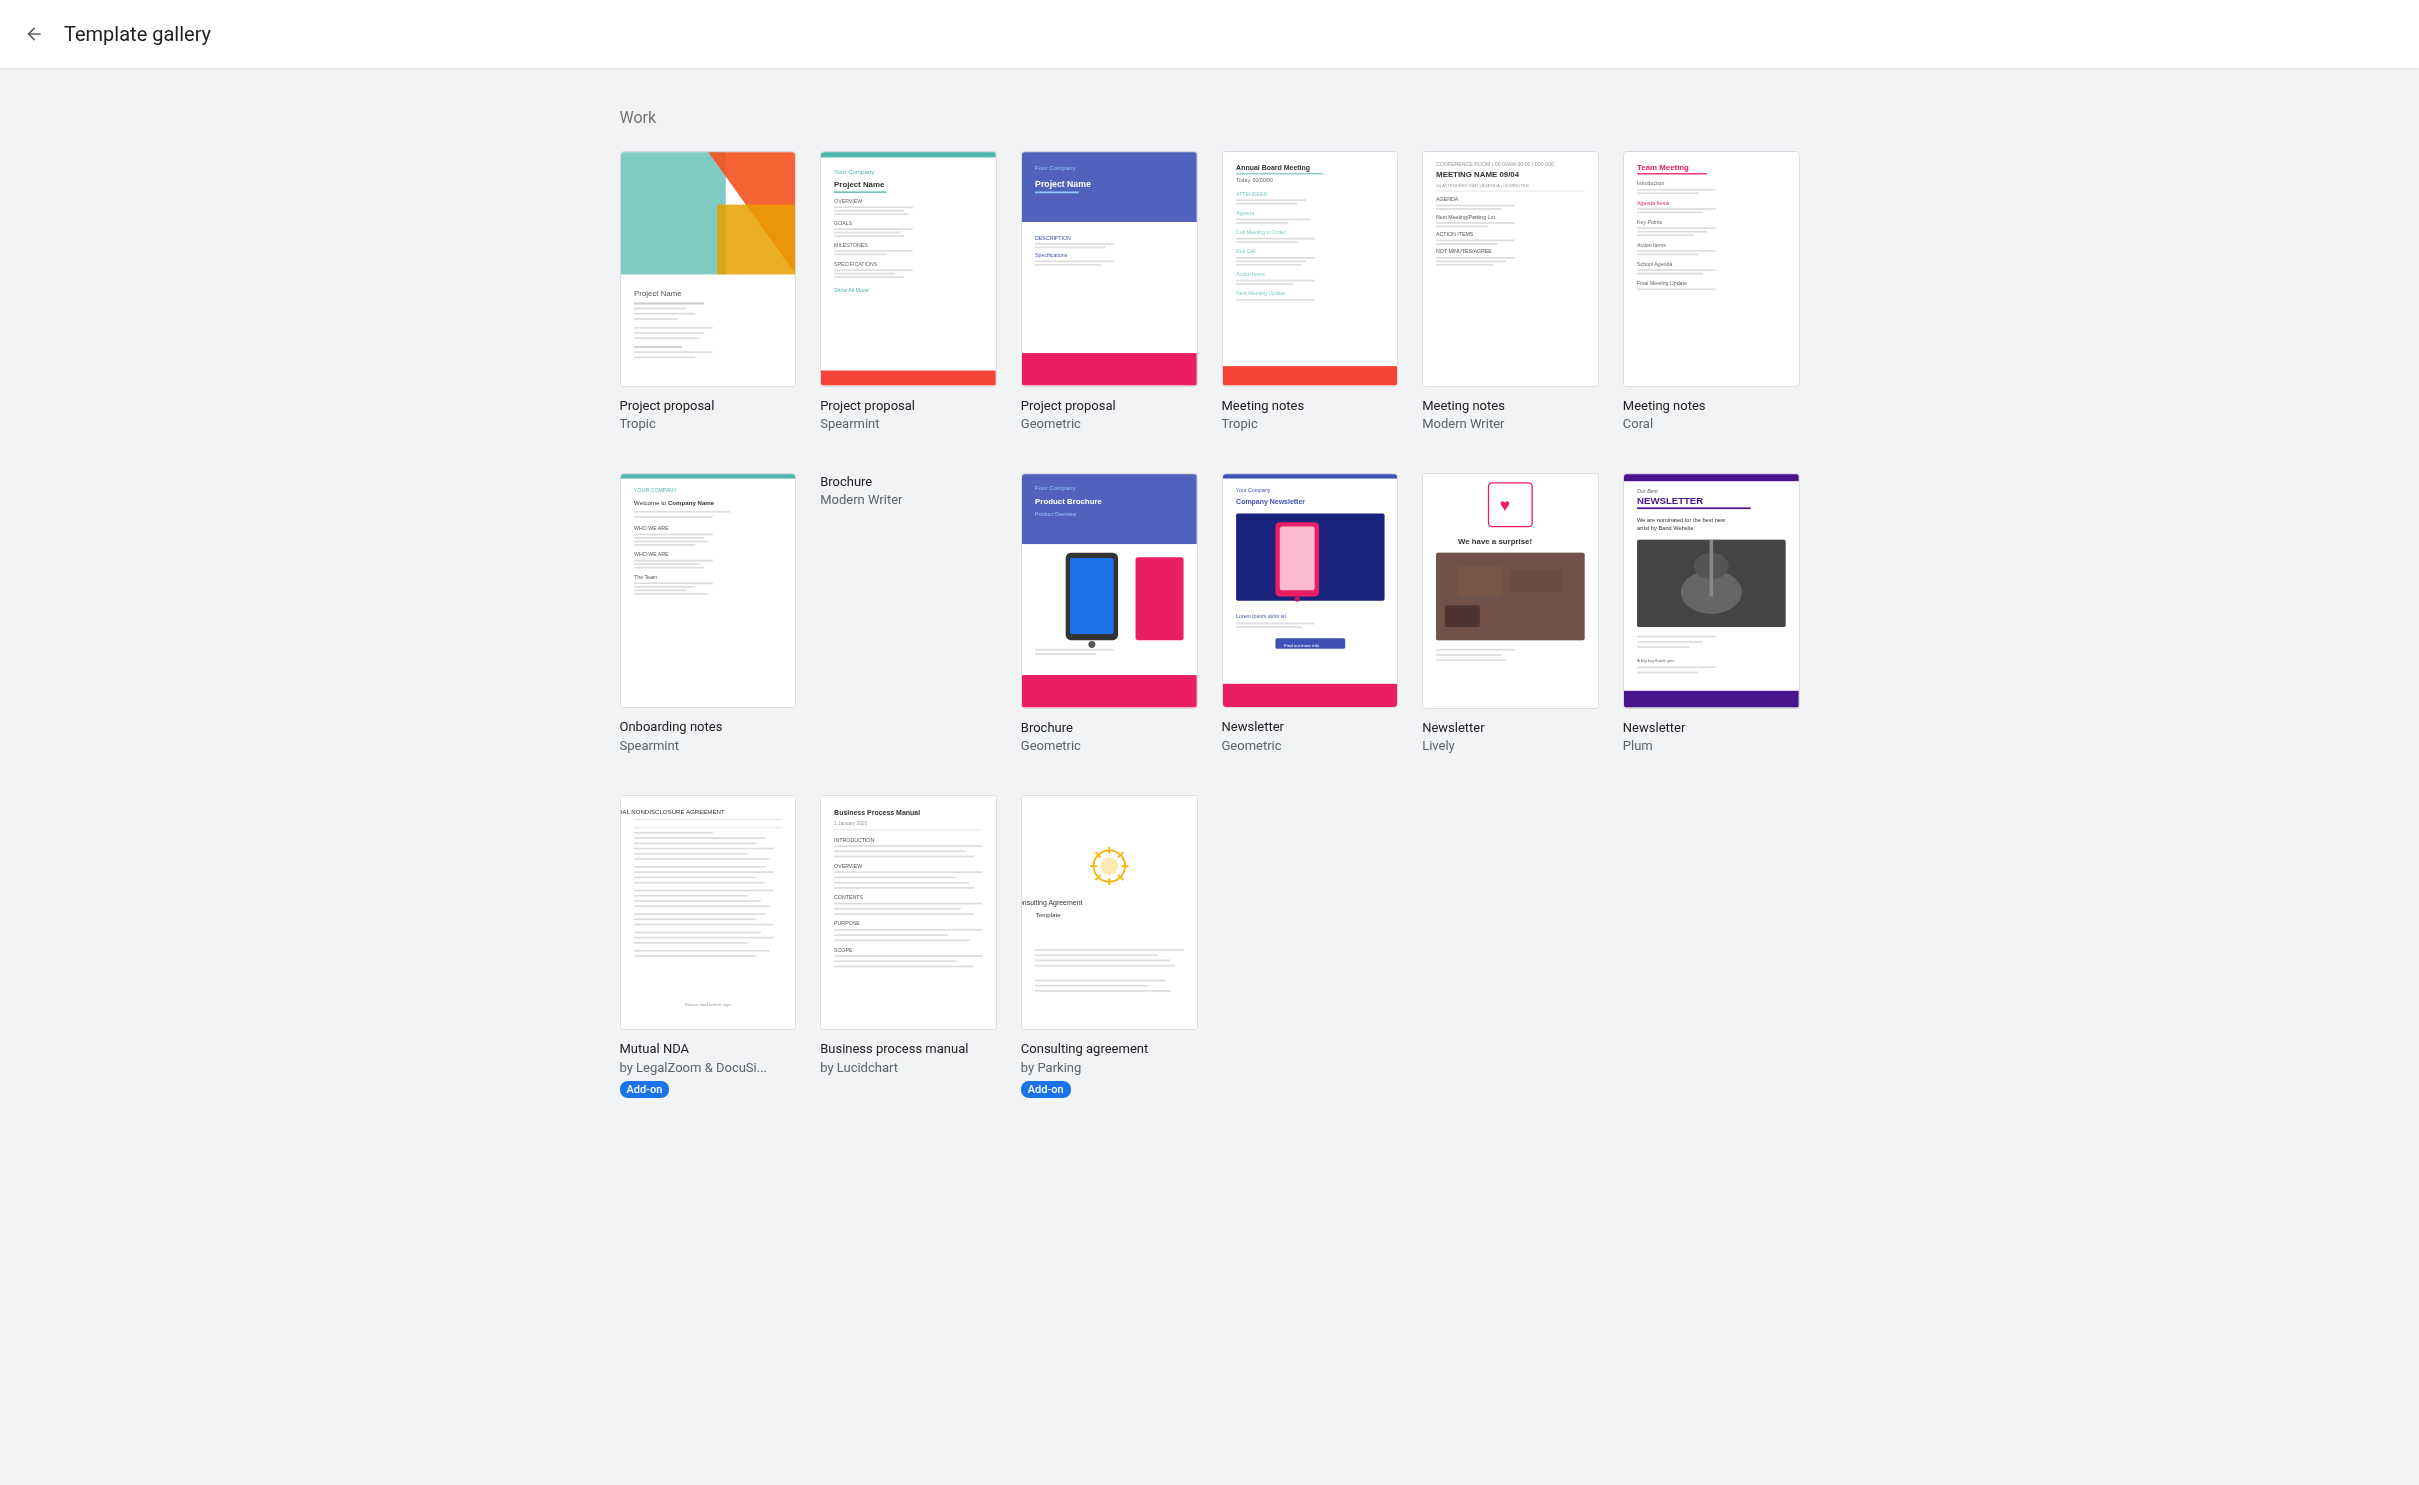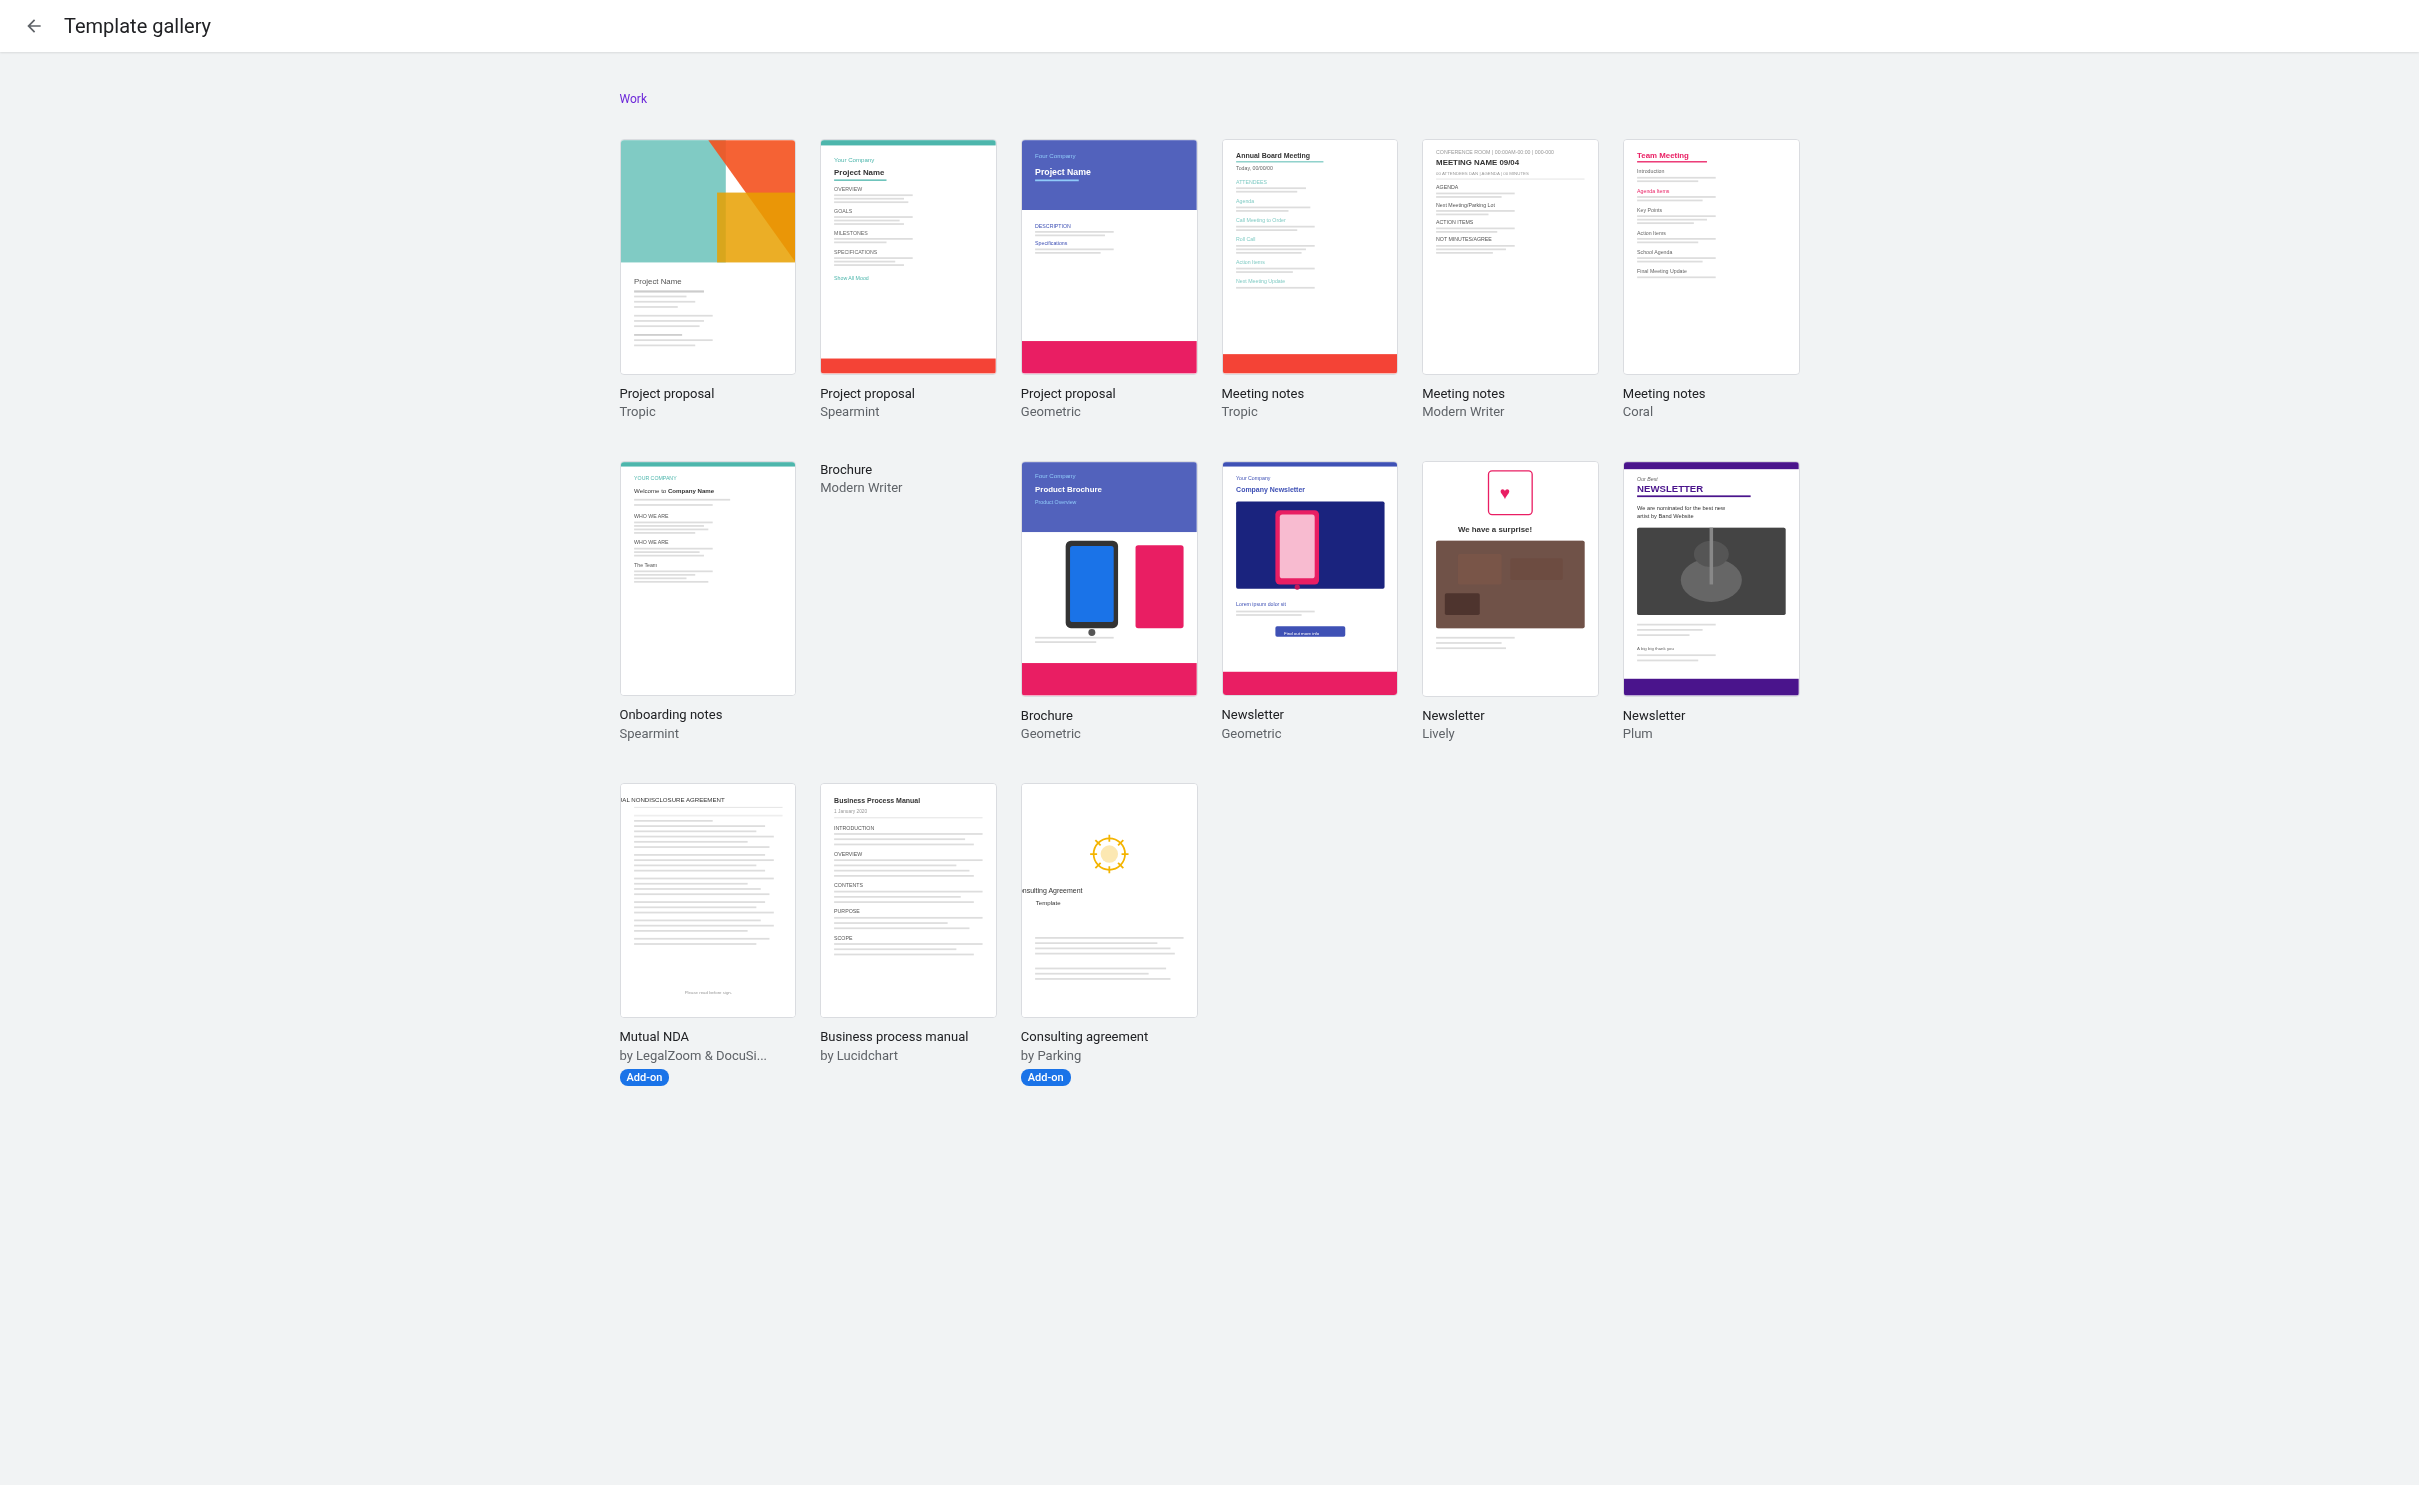--- a/index.html
+++ b/index.html
@@ -7,21 +7,21 @@
       font-family: 'Google Sans', Roboto, Arial, sans-serif;
       background: #f1f3f4;
       min-height: 100vh;
       color: #202124;
     }
     .header {
       background: #fff;
       display: flex;
       align-items: center;
       padding: 0 16px;
-      height: 52px;
+      height: 68px;
       box-shadow: 0 1px 2px rgba(0,0,0,0.1);
       position: sticky;
       top: 0;
       z-index: 10;
     }
     .back-button {
       cursor: pointer;
       border: none;
       background: none;
       padding: 8px;
@@ -36,23 +36,23 @@
       font-size: 20px;
       color: #202124;
       font-weight: 400;
     }
     .content {
       max-width: 1300px;
       margin: 0 auto;
       padding: 40px 60px;
     }
     .section-title {
-      font-size: 12px;
-      color: #6d28d9;
-      margin-bottom: 33px;
+      font-size: 16px;
+      color: #737373;
+      margin-bottom: 24px;
       font-weight: 400;
     }
     .grid {
       display: grid;
       grid-template-columns: repeat(6, 1fr);
       gap: 24px;
       margin-bottom: 40px;
     }
     .template-card {
       cursor: pointer;

